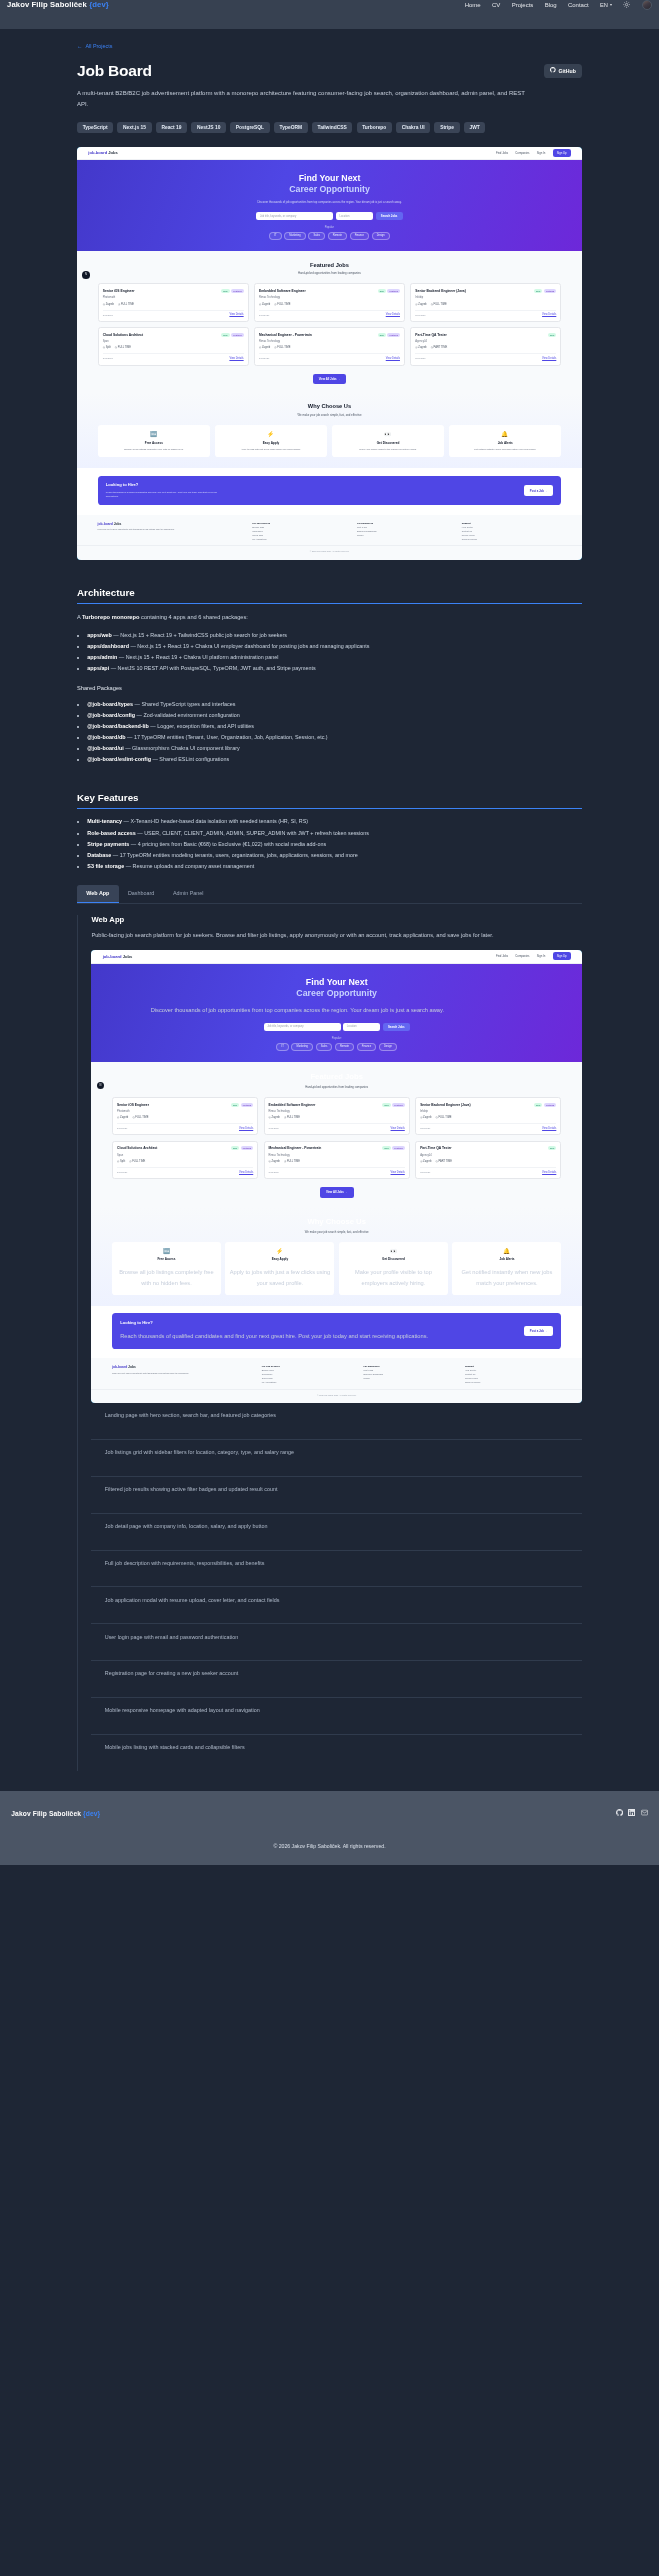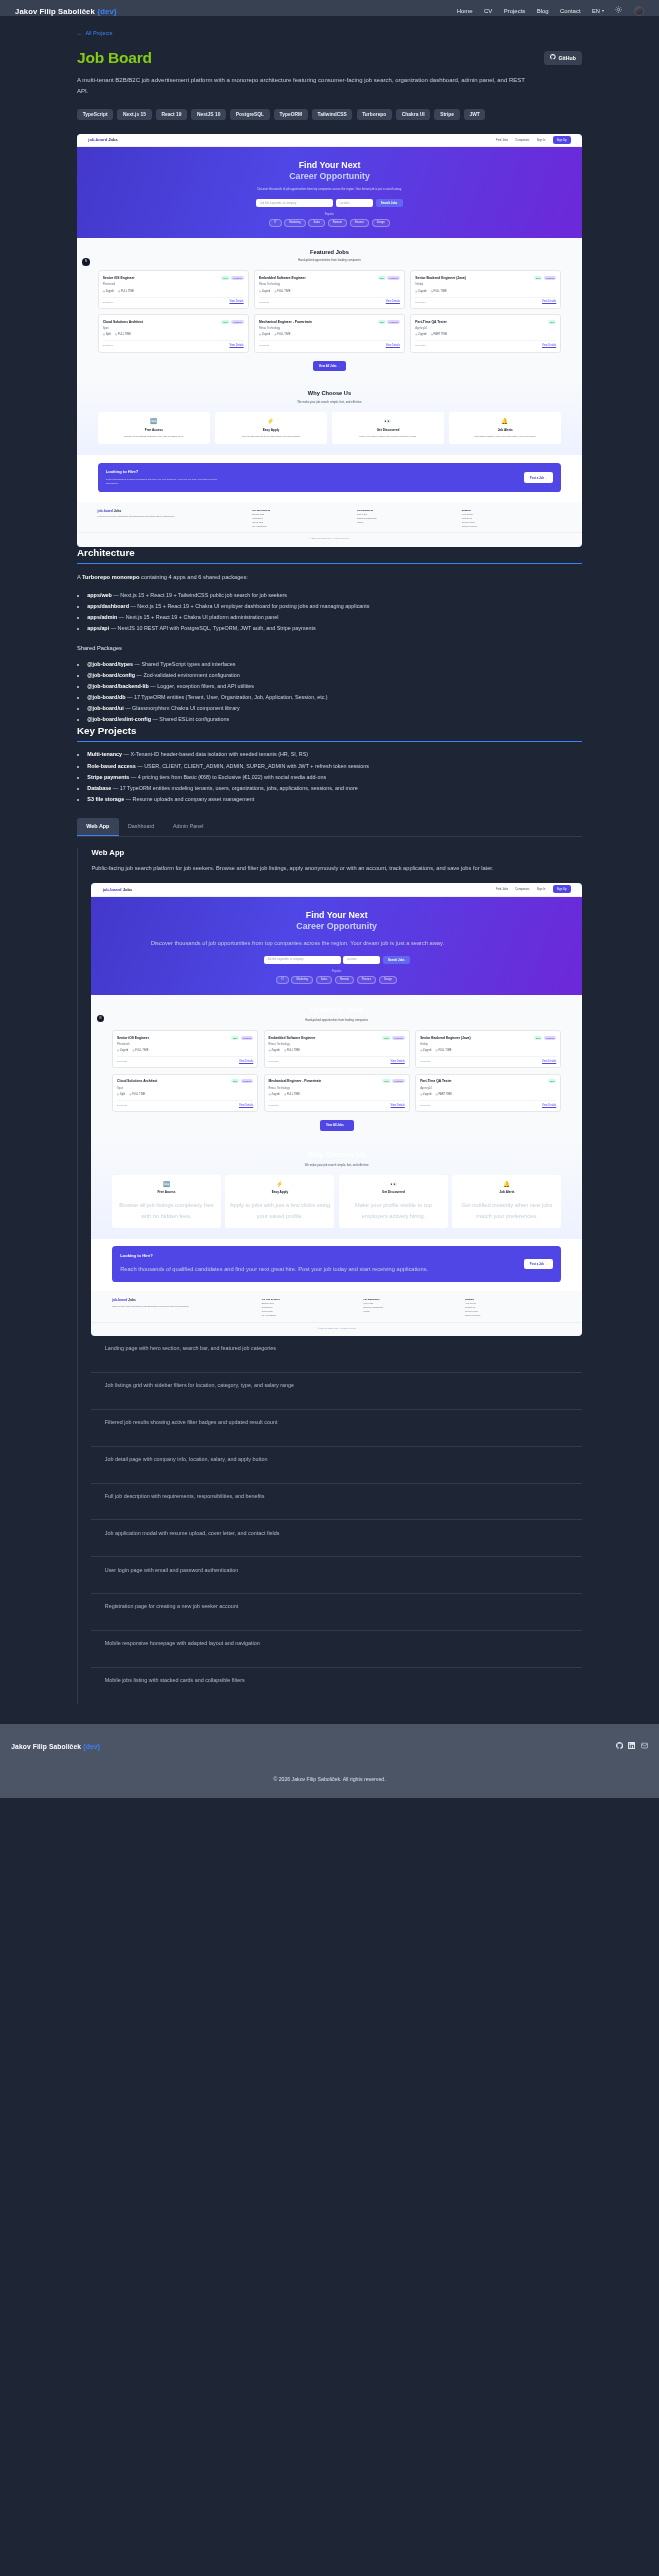--- a/index.html
+++ b/index.html
@@ -6,46 +6,46 @@
   body {
     width: 659px;
     background: #1e2635;
     font-family: "Liberation Sans", sans-serif;
     color: #e2e8f0;
     -webkit-font-smoothing: antialiased;
   }
 
   
   .topnav {
-    height: 16px;
+    height: 29px;
     background: #374151;
     display: flex;
-    align-items: flex-end;
-    padding: 0 15px;
+    align-items: flex-start;
+    padding: 0 7px;
     position: relative;
   }
   .brand { font-size: 7.7px; font-weight: bold; color: #ffffff; letter-spacing: 0.1px; }
   .brand .dev { color: #3b82f6; }
   .topnav-right { margin-left: auto; display: flex; align-items: center; gap: 11.3px; }
   .topnav-right a { font-size: 6px; color: #e5e7eb; text-decoration: none; }
   .lang { font-size: 5.7px; color: #e5e7eb; display: flex; align-items: center; gap: 2.1px; }
   .chev { width: 0; height: 0; border-left: 1.8px solid transparent; border-right: 1.8px solid transparent; border-top: 2.1px solid #e5e7eb; }
   .sun { width: 7.2px; height: 7.2px; color: #e5e7eb; }
   .avatar {
     width: 10.3px; height: 10.3px; border-radius: 50%;
     background: linear-gradient(150deg,#6b5b57 0%,#3f3a44 45%,#2b2a33 100%);
     border: 0.5px solid #4b5563;
   }
 
   
   .page { padding: 0 77px; }
   .backlink { display: flex; align-items: center; gap: 3.1px; color: #3b82f6; font-size: 5.4px; padding-top: 14.4px; text-decoration: none; }
 
   .title-row { display: flex; align-items: flex-start; justify-content: space-between; margin-top: 12.4px; }
-  h1.page-title { font-size: 15.5px; font-weight: bold; color: #84cc16; letter-spacing: -0.2px; }
+  h1.page-title { font-size: 15.5px; font-weight: bold; color: #ffffff; letter-spacing: -0.2px; }
   .gh-btn {
     display: inline-flex; align-items: center; gap: 2.6px;
     background: #374151; color: #fff; font-size: 5.2px; font-weight: bold;
     border-radius: 3.6px; padding: 3.6px 6.2px; border: none; cursor: pointer; margin-top: 2.1px;
   }
   .lede { font-size: 6px; line-height: 1.9; color: #c6cedb; margin-top: 8.2px; max-width: 448px; }
 
   .tags { display: flex; flex-wrap: wrap; gap: 4.1px; margin-top: 11.3px; max-width: 433px; }
   .tag { background: #3a4456; color: #e5ecf6; font-size: 4.9px; font-weight: bold; padding: 3.1px 5.7px; border-radius: 3.1px; }
 
@@ -106,21 +106,21 @@
 
   .jb-footer { background:#f8fafc; padding:7.2px 20.6px 5.2px; display:grid; grid-template-columns: 1.5fr 1fr 1fr 1fr; gap:5.2px; }
   .jb-footer .flogo { font-size:3.3px; font-weight:bold; color:#4338ca; }
   .jb-footer .flogo span { color:#1f2937; }
   .jb-footer .fdesc { font-size:2.1px; color:#6b7280; margin-top:2.6px; line-height:1.9; }
   .jb-footer h6 { font-size:2.3px; color:#111827; font-weight:bold; }
   .jb-footer li { font-size:2.1px; color:#6b7280; list-style:none; margin-top:2.1px; }
   .jb-copy { background:#f8fafc; text-align:center; font-size:2.1px; color:#9ca3af; padding: 4.1px 0 7.2px; border-top:0.5px solid #eceff3; }
 
   
-  .section { }
+  .section { margin-top: 27px; }
   .section h2 { font-size: 9.8px; font-weight:bold; color:#fff; }
   .rule { height:1px; background:#3b82f6; margin-top:5.2px; }
   .section p.body { font-size: 5.7px; color:#cbd5e1; margin-top:8.2px; line-height:1.85; }
   .section ul { margin-top:7.2px; padding-left:10.3px; }
   .section li { font-size:5.4px; color:#cbd5e1; line-height:2.05; }
   .section li b, .section p.body b { color:#ffffff; }
   .subhead { font-size:5.7px; color:#e2e8f0; margin-top:11.3px; }
 
   
   .tabs { display:flex; margin-top:13.4px; border-bottom:0.5px solid #2f3a4c; }
@@ -444,21 +444,21 @@
       <li><b>@job-board/types</b><span> — Shared TypeScript types and interfaces</span></li>
       <li><b>@job-board/config</b><span> — Zod-validated environment configuration</span></li>
       <li><b>@job-board/backend-lib</b><span> — Logger, exception filters, and API utilities</span></li>
       <li><b>@job-board/db</b><span> — 17 TypeORM entities (Tenant, User, Organization, Job, Application, Session, etc.)</span></li>
       <li><b>@job-board/ui</b><span> — Glassmorphism Chakra UI component library</span></li>
       <li><b>@job-board/eslint-config</b><span> — Shared ESLint configurations</span></li>
     </ul>
   </div>
 
   <div class="section">
-    <h2>Key Projects</h2>
+    <h2>Key Features</h2>
     <div class="rule"></div>
     <ul>
       <li><b>Multi-tenancy</b><span> — X-Tenant-ID header-based data isolation with seeded tenants (HR, SI, RS)</span></li>
       <li><b>Role-based access</b><span> — USER, CLIENT, CLIENT_ADMIN, ADMIN, SUPER_ADMIN with JWT + refresh token sessions</span></li>
       <li><b>Stripe payments</b><span> — 4 pricing tiers from Basic (€68) to Exclusive (€1,022) with social media add-ons</span></li>
       <li><b>Database</b><span> — 17 TypeORM entities modeling tenants, users, organizations, jobs, applications, sessions, and more</span></li>
       <li><b>S3 file storage</b><span> — Resume uploads and company asset management</span></li>
     </ul>
   </div>
 

